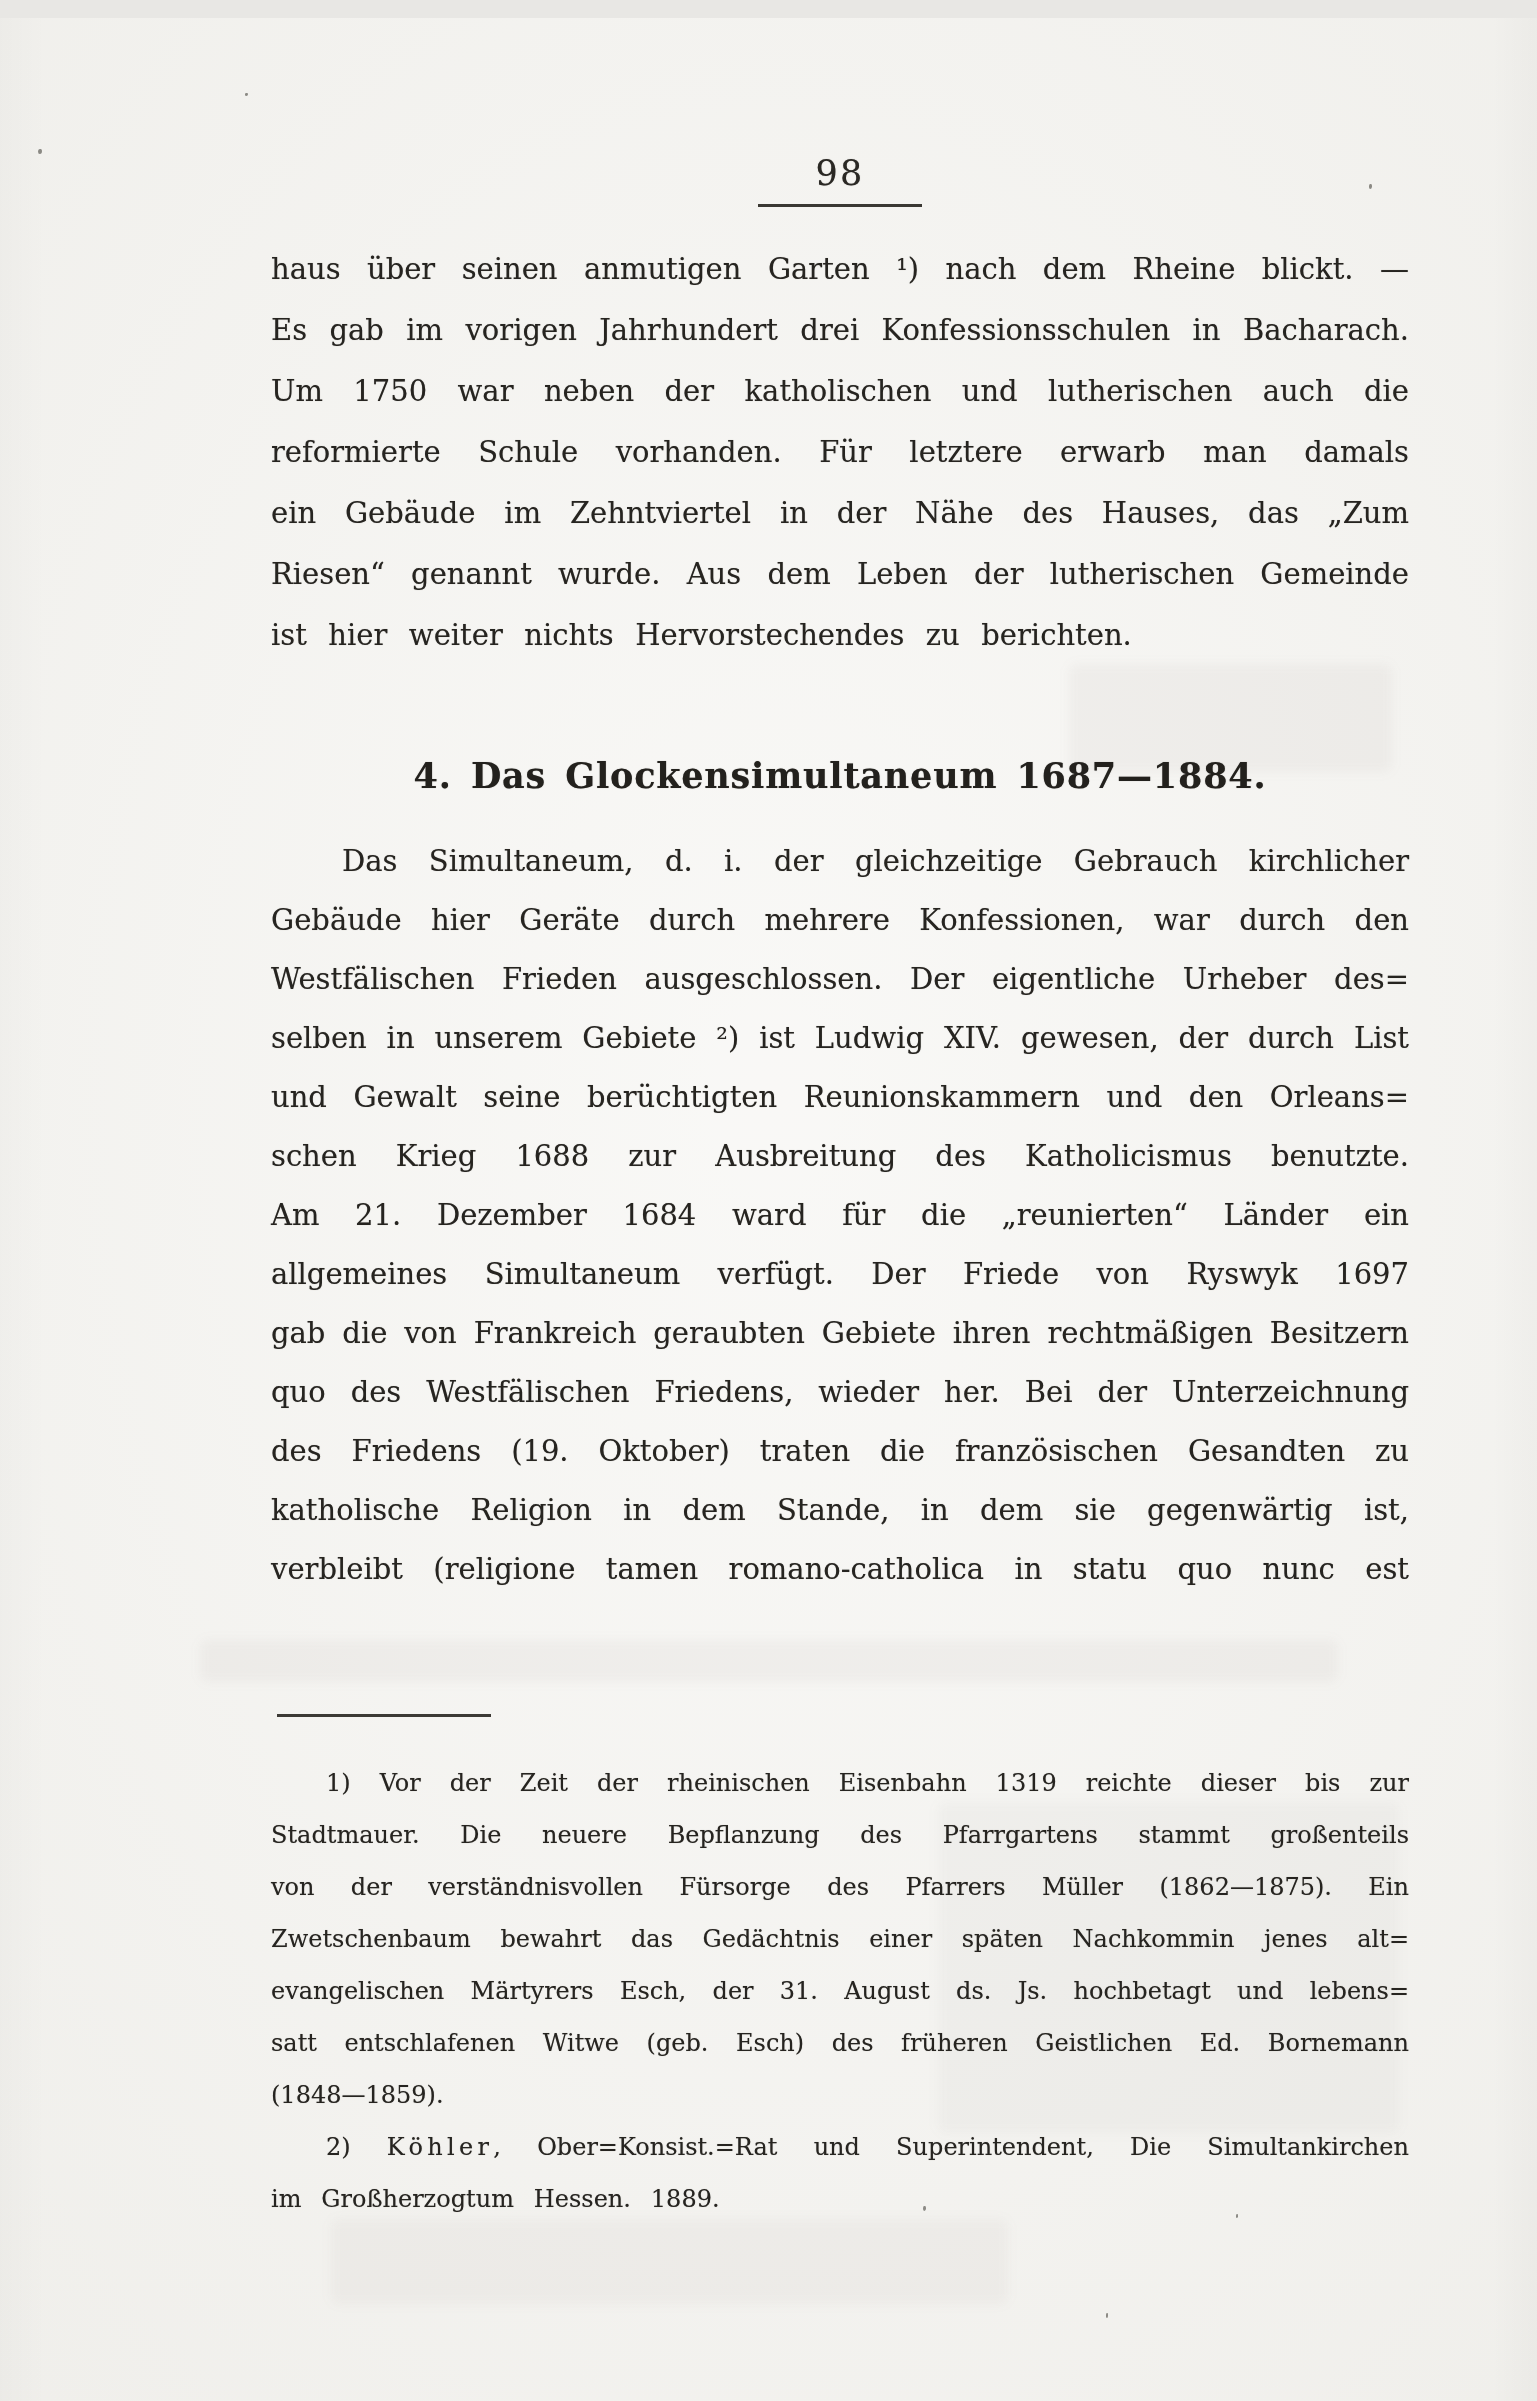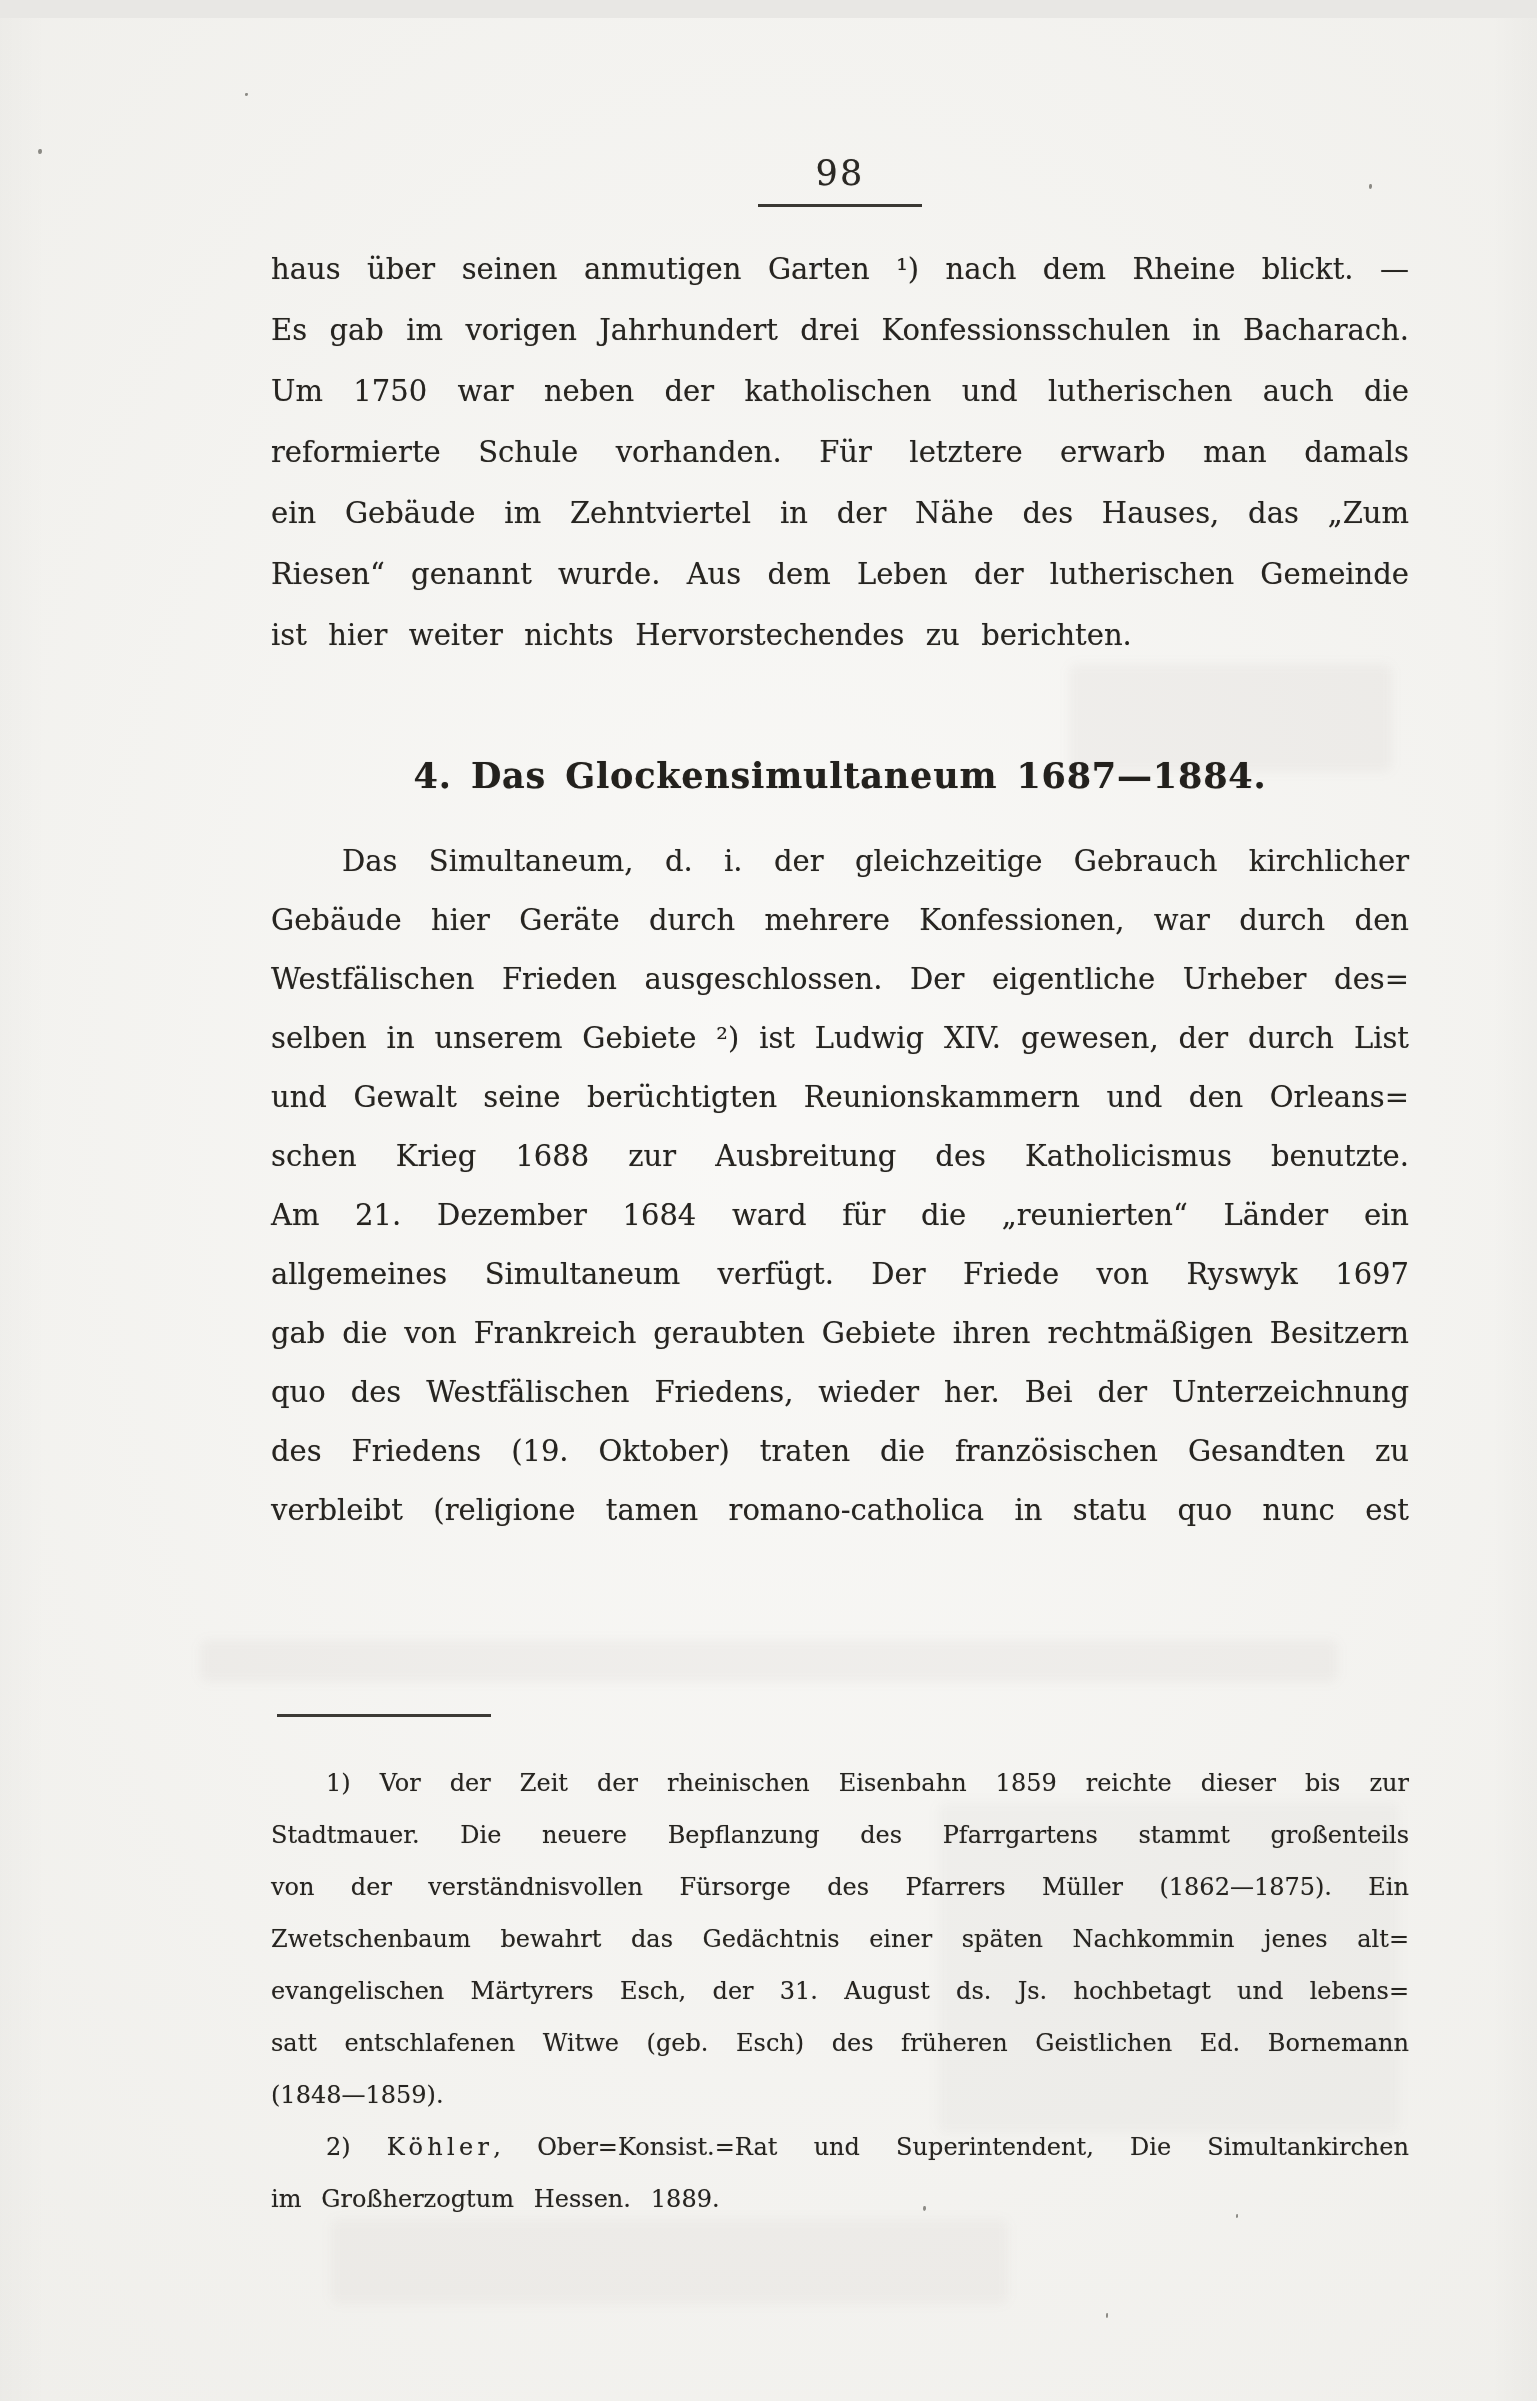--- a/index.html
+++ b/index.html
@@ -162,28 +162,29 @@
       <div class="line">Gebäude hier Geräte durch mehrere Konfessionen, war durch den</div>
       <div class="line">Westfälischen Frieden ausgeschlossen. Der eigentliche Urheber des=</div>
       <div class="line">selben in unserem Gebiete ²) ist Ludwig XIV. gewesen, der durch List</div>
       <div class="line">und Gewalt seine berüchtigten Reunionskammern und den Orleans=</div>
       <div class="line">schen Krieg 1688 zur Ausbreitung des Katholicismus benutzte.</div>
       <div class="line">Am 21. Dezember 1684 ward für die „reunierten“ Länder ein</div>
       <div class="line">allgemeines Simultaneum verfügt. Der Friede von Ryswyk 1697</div>
       <div class="line">gab die von Frankreich geraubten Gebiete ihren rechtmäßigen Besitzern</div>
       <div class="line">quo des Westfälischen Friedens, wieder her. Bei der Unterzeichnung</div>
       <div class="line">des Friedens (19. Oktober) traten die französischen Gesandten zu</div>
+      <div class="line">katholische Religion in dem Stande, in dem sie gegenwärtig ist,</div>
       <div class="line">verbleibt (religione tamen romano-catholica in statu quo nunc est</div>
     </div>
 
     <div class="separator"></div>
 
     <div class="fnblock">
       <div>
-        <div class="line indent">1) Vor der Zeit der rheinischen Eisenbahn 1859 reichte dieser bis zur</div>
+        <div class="line indent">1) Vor der Zeit der rheinischen Eisenbahn 1319 reichte dieser bis zur</div>
         <div class="line">Stadtmauer.  Die neuere Bepflanzung des Pfarrgartens stammt großenteils</div>
         <div class="line">von der verständnisvollen Fürsorge des Pfarrers Müller (1862—1875).  Ein</div>
         <div class="line">Zwetschenbaum bewahrt das Gedächtnis einer späten Nachkommin jenes alt=</div>
         <div class="line">evangelischen Märtyrers Esch, der 31. August ds. Js. hochbetagt und lebens=</div>
         <div class="line">satt entschlafenen Witwe (geb. Esch) des früheren Geistlichen Ed. Bornemann</div>
         <div class="line endline">(1848—1859).</div>
       </div>
       <div>
         <div class="line indent"><span>2) </span><span class="spaced">Köhler</span><span>, Ober=Konsist.=Rat und Superintendent, Die Simultankirchen</span></div>
         <div class="line endline">im Großherzogtum Hessen.  1889.</div>

